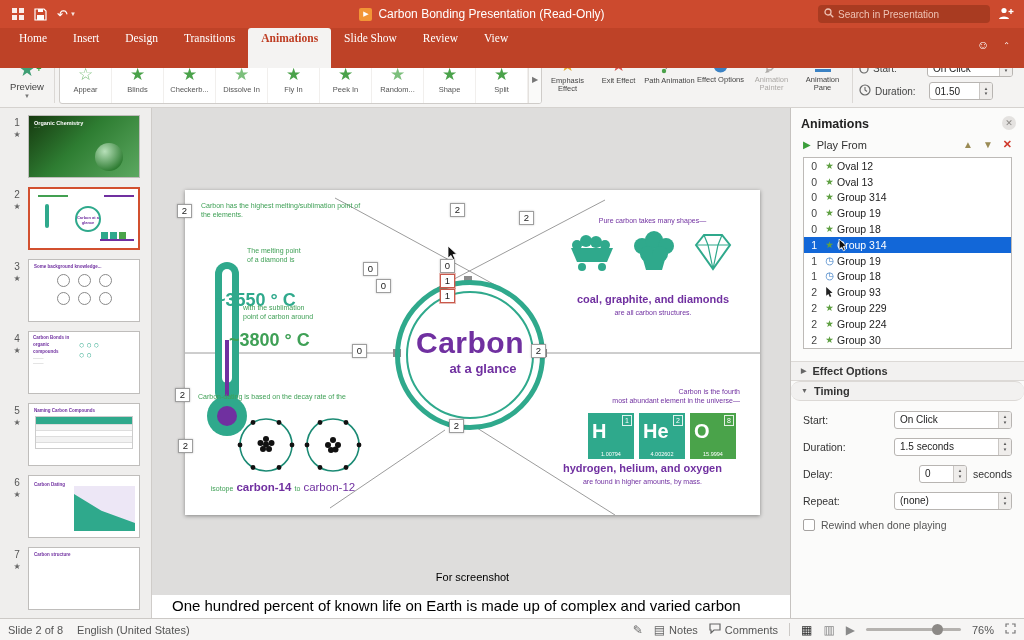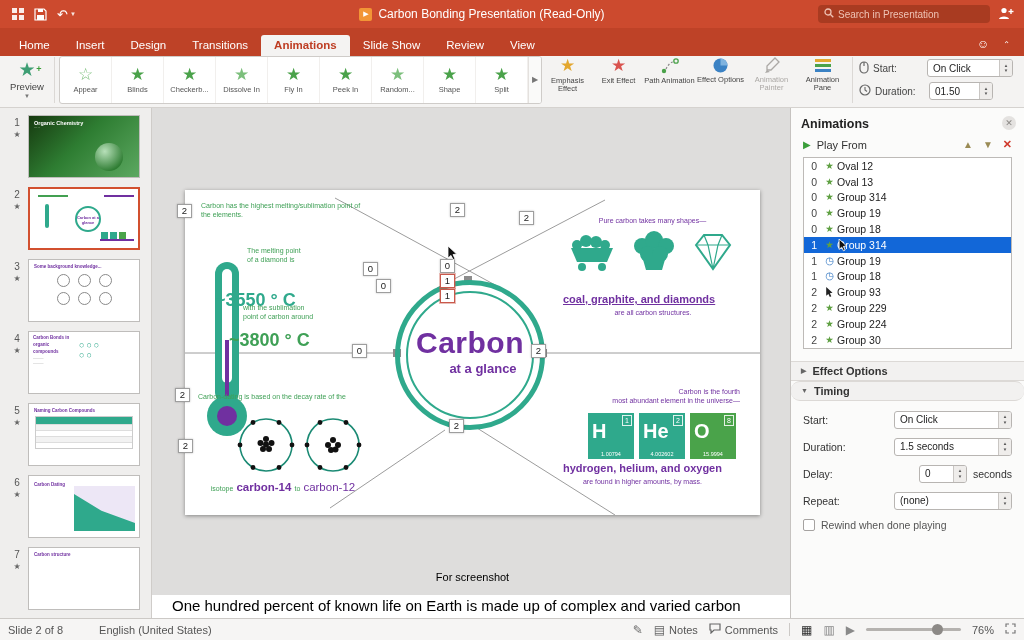--- a/index.html
+++ b/index.html
@@ -14,21 +14,21 @@
   .undo-wrap {display:flex; align-items:center; gap:2px; font-size:13px;}
   .undo-caret {font-size:6px; opacity:.85;}
   .title-center {position:absolute; left:200px; right:260px; top:0; height:28px; display:flex; align-items:center; justify-content:center; gap:6px; font-size:12px; pointer-events:none;}
   .ppt-badge {width:13px; height:13px; background:#F29536; border-radius:2px; color:#fff; font-size:7px; display:flex; align-items:center; justify-content:center;}
   .search-box {margin-left:auto; width:172px; height:18px; background:#A93B21; border-radius:4px; display:flex; align-items:center; padding:0 6px; gap:4px;}
   .search-box input {flex:1; background:transparent; border:none; outline:none; color:#F4D4C9; font-size:10px; font-family:"Liberation Sans",sans-serif;}
   .search-box input::placeholder {color:#EFC3B5;}
   .share {margin:0 10px 0 8px;}
 
   
-  .tabbar {position:absolute; top:28px; left:0; right:0; height:28px; background:#BE4227; display:flex; align-items:flex-end; padding-left:6px; color:#fff; z-index:19;}
+  .tabbar {position:absolute; top:28px; left:0; right:0; height:40px; background:#BE4227; display:flex; padding-left:6px; color:#fff; z-index:19;font-family:Liberation Serif, serif;}
   .tab {padding:4px 13px 5px; font-size:11.5px;}
   .tab.active {background:#F4F3F2; color:#BE3C22; font-weight:bold; border-radius:3px 3px 0 0;}
   .tab-right {margin-left:auto; display:flex; align-items:center; gap:14px; padding:0 14px 5px 0; font-size:12px;}
 
   
   .ribbon {position:absolute; top:52px; left:0; right:0; height:56px; background:#F4F3F2; border-bottom:1px solid #D5D2CF; display:flex; align-items:center; padding:0 4px; z-index:18;}
   .rib-sep {width:1px; height:46px; background:#DBD8D5; margin:0 4px; flex:none;}
   .preview-btn {width:46px; flex:none; display:flex; flex-direction:column; align-items:center; gap:1px;}
   .preview-star {position:relative; font-size:19px; line-height:20px; color:#3E9E74;}
   .preview-star .plus {position:absolute; right:-6px; top:-1px; font-size:9px; color:#3A9E3A; font-weight:bold;}
@@ -150,21 +150,21 @@
   .fc {margin-left:auto; display:flex; align-items:center; gap:6px;}
   .pane-popup {width:118px;}
   .pane-step-sm {width:48px;}
   .suffix {font-size:10.5px; color:#333;}
   .chk-row {display:flex; align-items:center; gap:6px; margin-top:3px;}
   .chk {width:12px; height:12px; border:1px solid #A5A2A0; border-radius:2px; background:#fff; flex:none;}
   .chk-lab {font-size:10.5px; color:#555;}
 
   
   .statusbar {position:absolute; bottom:0; left:0; right:0; height:22px; background:#F6F5F4; border-top:1px solid #CCC9C6; display:flex; align-items:center; padding:0 8px; font-size:11px; color:#555; gap:8px; z-index:21;}
-  .sb-lang {margin-left:22px;padding-left:6px;}
+  .sb-lang {padding-left:6px;}
   .sb-right {margin-left:auto; display:flex; align-items:center; gap:11px;}
   .sb-ico {font-size:12px; color:#666; line-height:12px;}
   .sb-group {display:flex; align-items:center; gap:4px;}
   .sb-sep {width:1px; height:13px; background:#CCC9C6;}
   .view-ico {font-size:12px; color:#8a8a8a; line-height:12px;}
   .view-ico.active {color:#2b2b2b;}
   .zoom-track {width:95px; height:3px; background:#B5B2AF; border-radius:2px; position:relative;}
   .zoom-knob {position:absolute; left:66px; top:-4px; width:11px; height:11px; background:#8C8986; border-radius:50%;}
 </style>
 </head>
@@ -505,21 +505,21 @@
                 <circle cx="38" cy="16" r="8"></circle>
                 <circle cx="20" cy="24" r="8"></circle>
                 <circle cx="32" cy="24" r="8"></circle>
                 <path d="M14 26 H38 L34 40 H18 Z"></path>
               </svg></span>
           <span><svg width="54" height="40" viewBox="0 0 54 40" fill="none" stroke="#2FA98C" stroke-width="2">
                 <path d="M10 13 L18 3 H36 L44 13 L27 37 Z"></path>
                 <path d="M10 13 H44 M18 3 L22 13 L27 37 M36 3 L32 13 L27 37" stroke-width="1.2"></path>
               </svg></span>
         </div>
-        <div class="s-abs purple" style="left:378px; top:103px; width:180px; font-size:11px; font-weight:bold;text-decoration:underline;">coal, graphite, and diamonds</div>
+        <div class="s-abs purple" style="left:378px; top:103px; width:180px; text-align:center; font-size:11px; font-weight:bold;">coal, graphite, and diamonds</div>
         <div class="s-abs s-sm purple" style="left:378px; top:118px; width:180px; text-align:center;">are all carbon structures.</div>
 
         <div class="s-abs s-sm green" style="left:13px; top:202px; width:170px;">Carbon-dating is based on the decay rate of the</div>
         <div class="s-abs" style="left:52px; top:226px;"><svg width="58" height="58" viewBox="0 0 58 58">
               <circle cx="29" cy="29" r="26" fill="none" stroke="#1B8A74" stroke-width="1.6"></circle>
               <g fill="#111">
                 <circle cx="55" cy="29" r="2.4"></circle>
                 <circle cx="42" cy="51.5" r="2.4"></circle>
                 <circle cx="16" cy="51.5" r="2.4"></circle>
                 <circle cx="3" cy="29" r="2.4"></circle>

